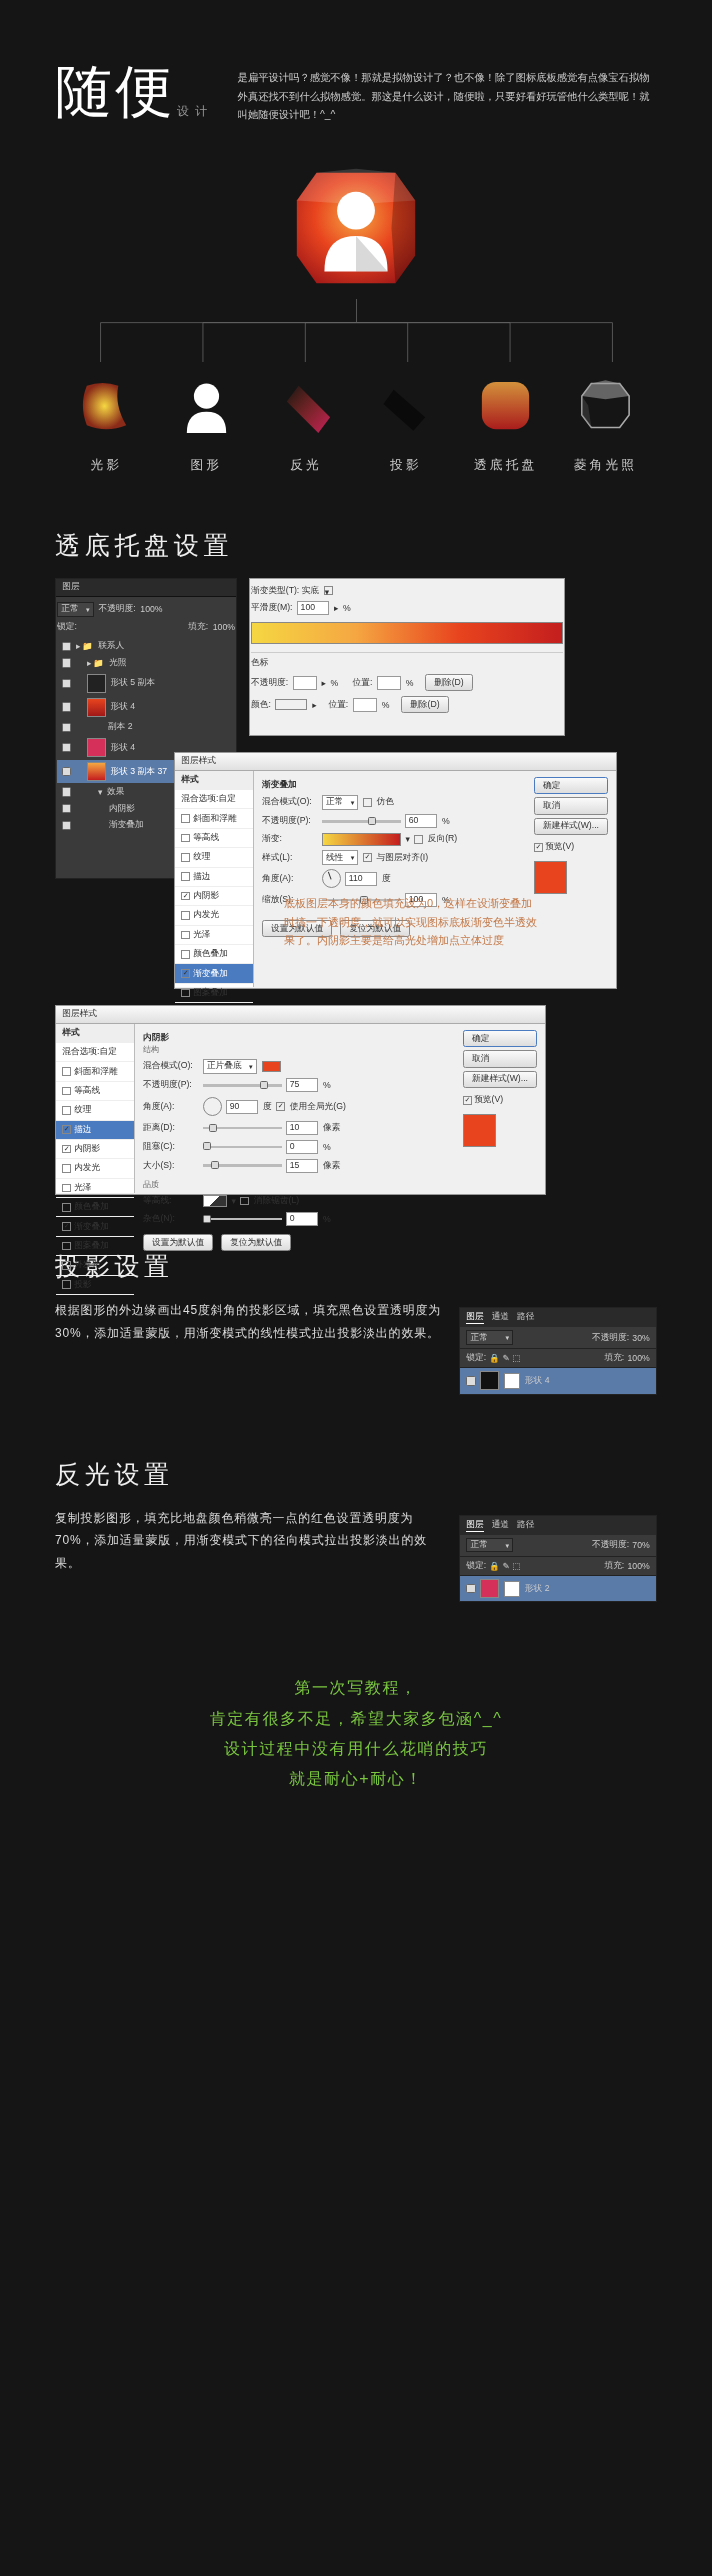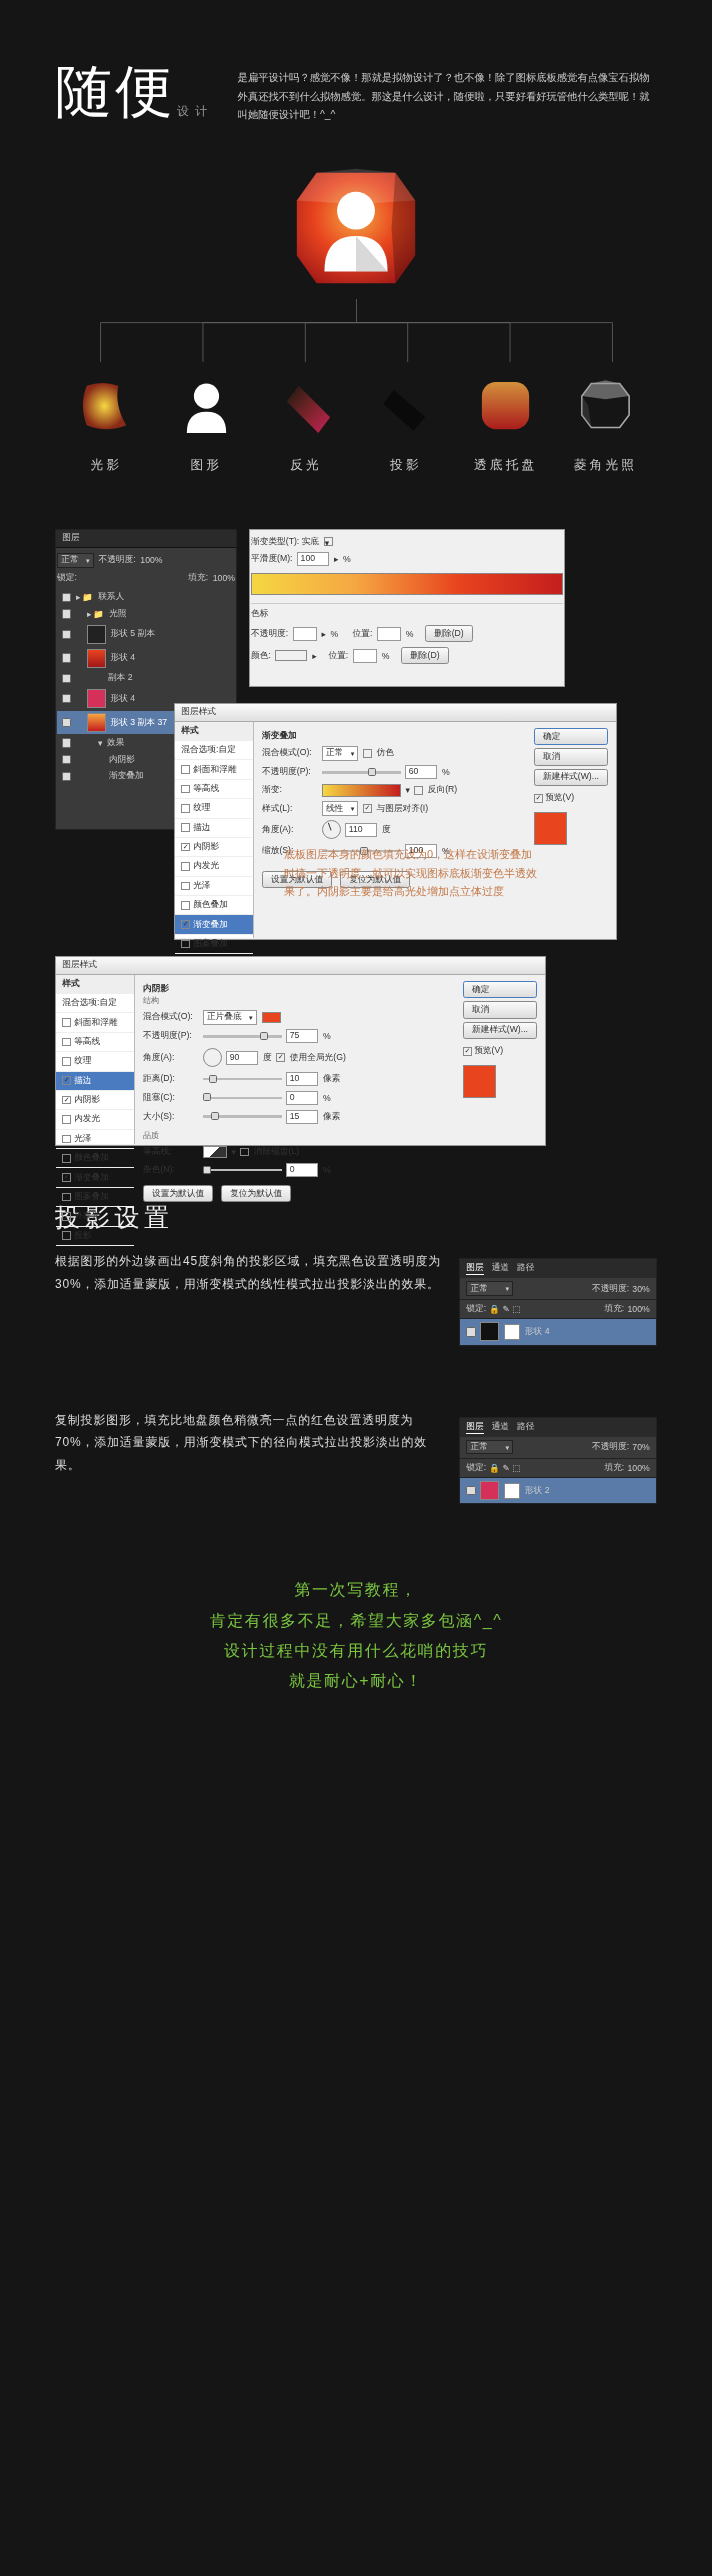--- a/index.html
+++ b/index.html
@@ -172,20 +172,21 @@
             <path d="M22,12 L58,12 L70,28 L70,52 L58,68 L22,68 L10,52 L10,28 Z" fill="none" stroke="#aaa" stroke-width="2"></path>
             <path d="M22,12 L40,8 L58,12 L70,28 L40,32 L10,28 Z" fill="#999" opacity="0.6"></path>
             <path d="M10,28 L10,52 L22,68 L18,40 Z" fill="#555" opacity="0.4"></path>
           </svg>
         </div>
       <div class="icon-label">菱角光照</div>
     </div>
   </div>
 
   <div class="section">
+    <div class="section-title">透底托盘设置</div>
 
     <div class="screenshots">
 
       <div class="panel panel-dark layers-panel">
         <div class="panel-header">图层</div>
         <div class="panel-body">
           <div class="field-row">
             <span class="dropdown" style="background:#444;border-color:#222;color:#ccc">正常</span>
             <span>不透明度:</span>
             <span>100%</span>
@@ -521,20 +522,21 @@
           <span class="eye"></span>
           <span class="layer-thumb" style="background:#111"></span>
           <span style="width:16px;height:16px;background:#fff;border:0.8px solid #888"></span>
           <span>形状 4</span>
         </div>
     </div>
     <div class="section-desc">根据图形的外边缘画出45度斜角的投影区域，填充黑色设置透明度为30%，添加适量蒙版，用渐变模式的线性模式拉出投影淡出的效果。</div>
   </div>
 
   <div class="section clearfix">
+    <div class="section-title">反光设置</div>
     <div class="mini-panel">
       <div class="mini-header">
         <span class="mini-tab active">图层</span>
         <span class="mini-tab">通道</span>
         <span class="mini-tab">路径</span>
       </div>
       <div class="mini-toolbar">
         <span class="dropdown" style="background:#444;border-color:#222;color:#ccc;width:47px">正常</span>
         <span style="flex:1"></span>
           <span>不透明度:</span>

